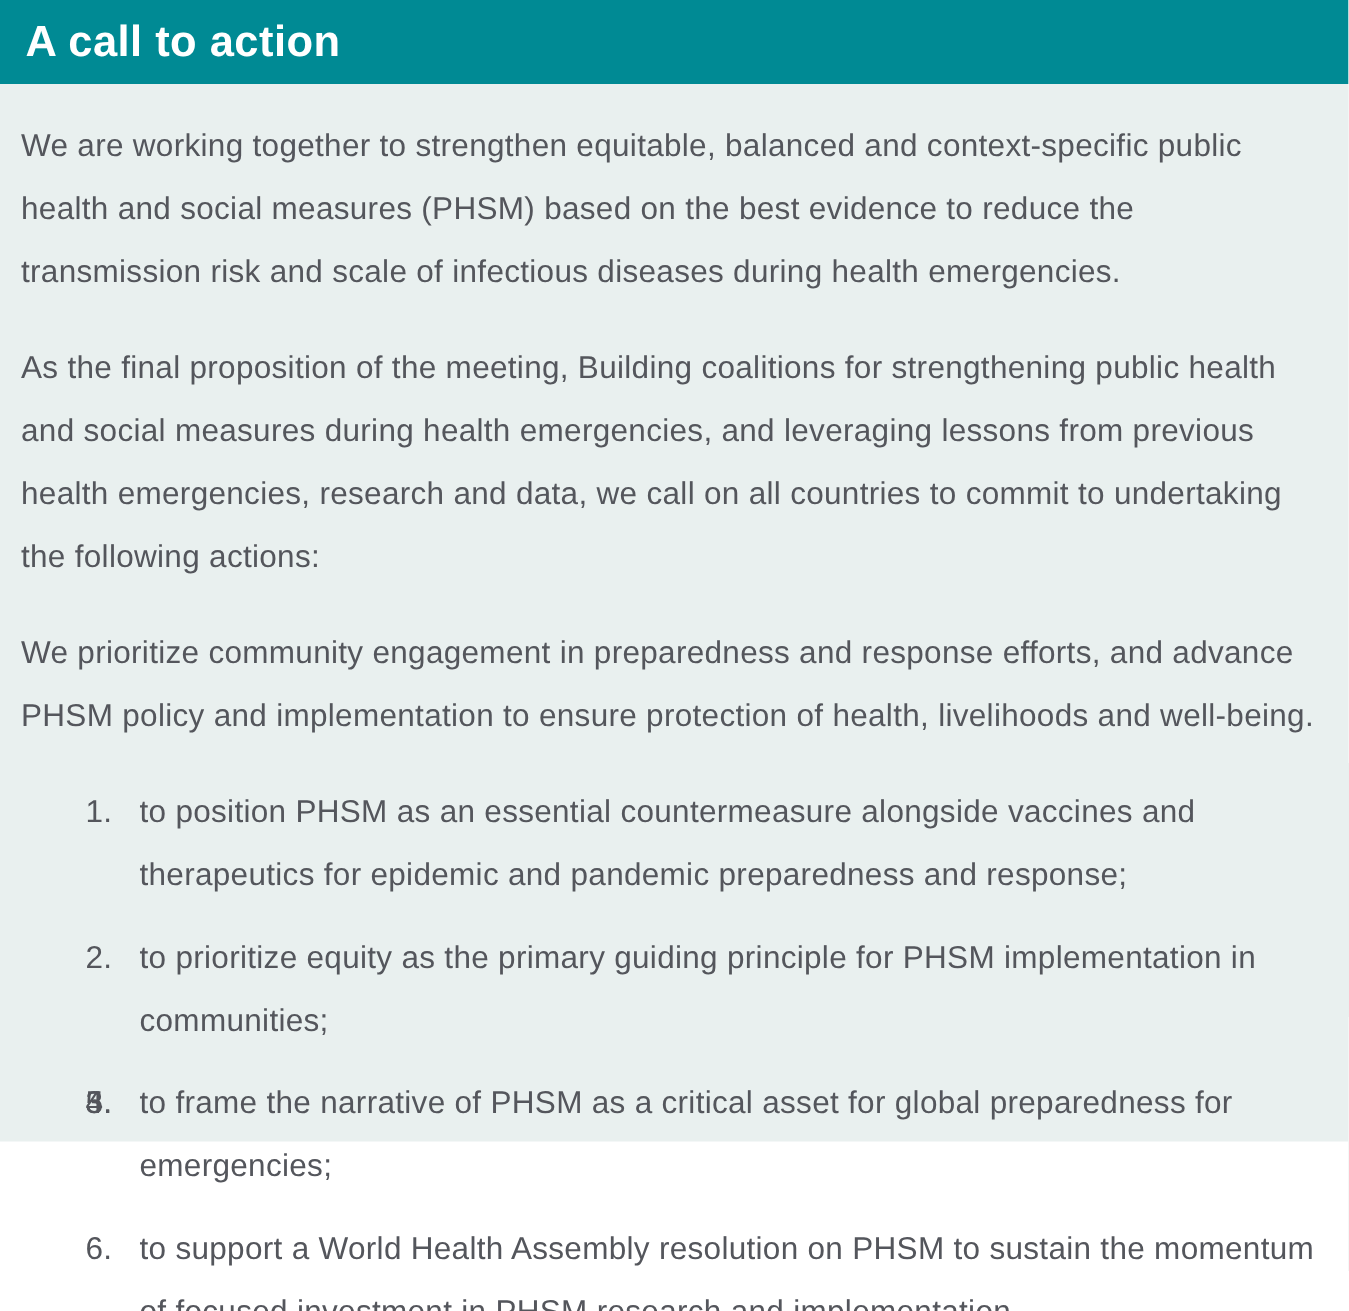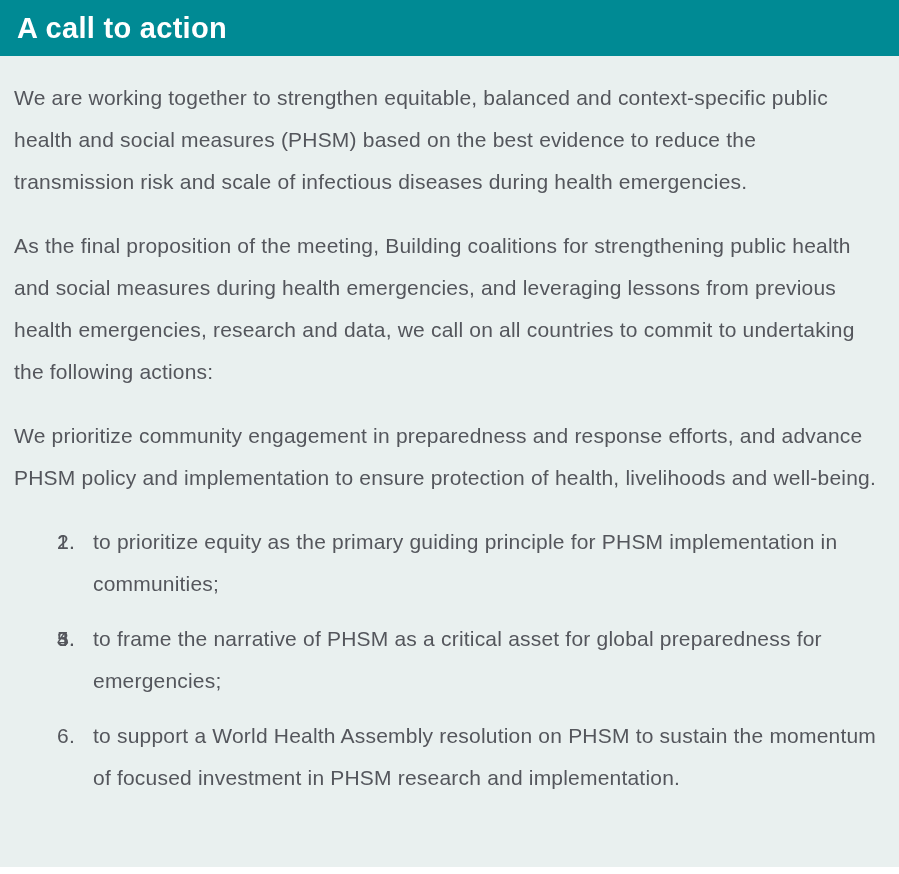--- a/index.html
+++ b/index.html
@@ -8,21 +8,21 @@
   }
   body {
     width: 899px;
     height: 874px;
     font-family: "Liberation Sans", sans-serif;
     background: #ffffff;
     overflow: hidden;
   }
   .panel {
     width: 899px;
-    height: 867px;
+    height: 761px;
     background: var(--body-bg, #E9F0EF);
     box-sizing: border-box;
   }
   .panel-header {
     height: 56px;
     background: var(--header-bg, #008A94);
     display: flex;
     align-items: center;
     padding-left: 17px;
     box-sizing: border-box;
@@ -77,20 +77,21 @@
 
     <p>We are working together to strengthen equitable, balanced and context-specific public health and social measures (PHSM) based on the best evidence to reduce the transmission risk and scale of infectious diseases during health emergencies.</p>
 
     <p>As the final proposition of the meeting, Building coalitions for strengthening public health and social measures during health emergencies, and leveraging lessons from previous health emergencies, research and data, we call on all countries to commit to undertaking the following actions:</p>
 
     <p>We prioritize community engagement in preparedness and response efforts, and advance PHSM policy and implementation to ensure protection of health, livelihoods and well-being.</p>
 
     <ol class="actions">
       <li>
         <span class="num">1.</span>
+        <span class="txt">to position PHSM as an essential countermeasure alongside vaccines and therapeutics for epidemic and pandemic preparedness and response;</span>
       </li>
       <li>
         <span class="num">2.</span>
         <span class="txt">to prioritize equity as the primary guiding principle for PHSM implementation in communities;</span>
       </li>
       <li>
         <span class="num">3.</span>
       </li>
       <li>
         <span class="num">4.</span>

